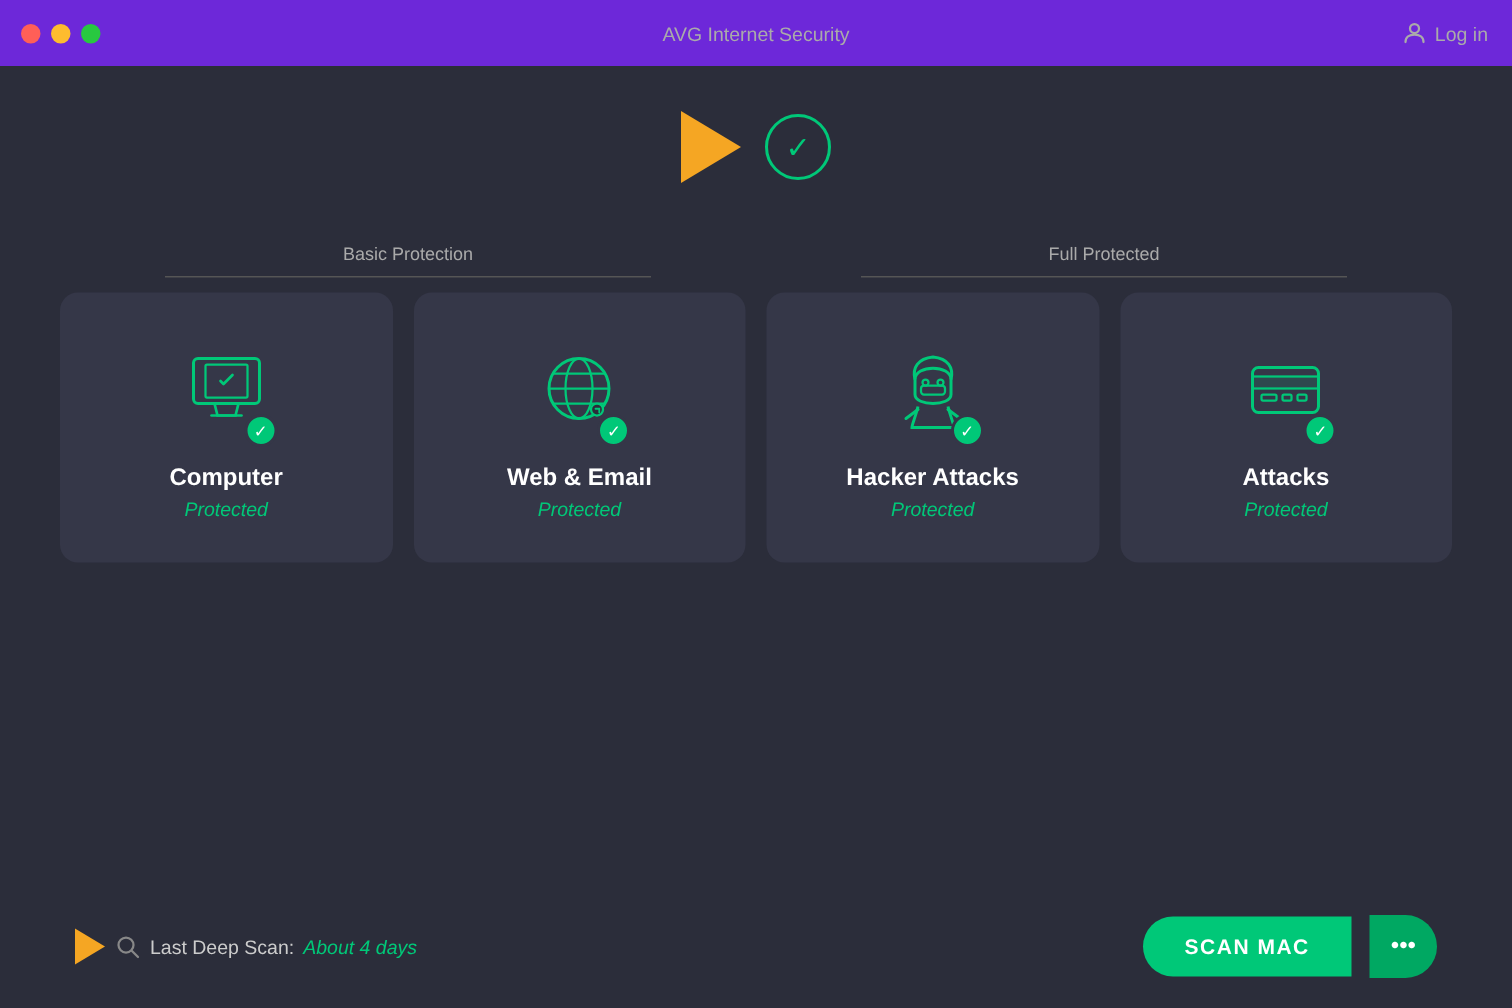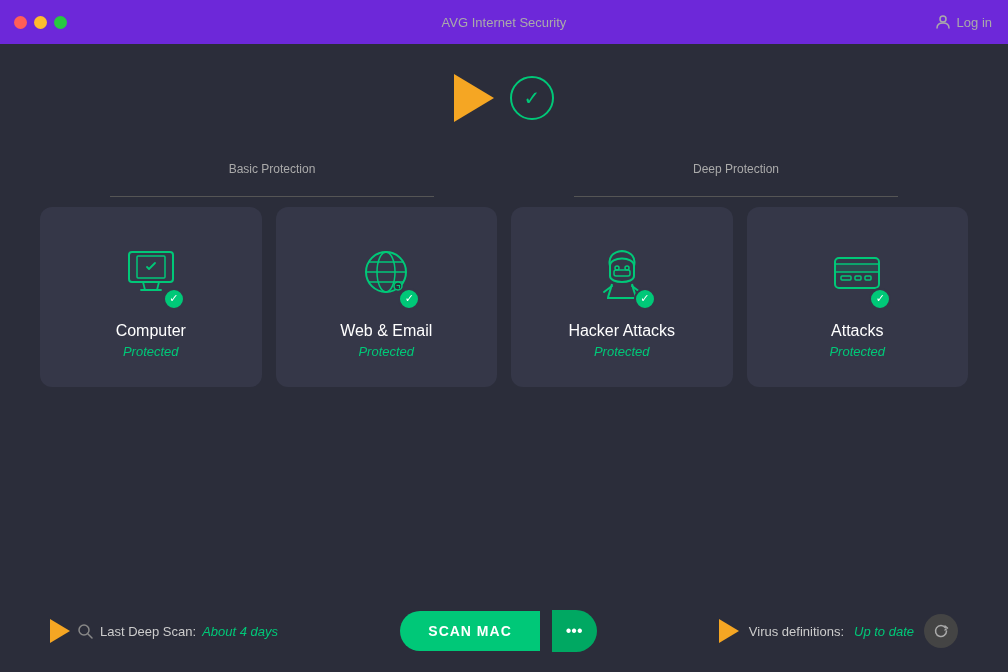--- a/index.html
+++ b/index.html
@@ -114,21 +114,21 @@
     }
     .tier-label-full {
       flex: 0 0 50%;
       display: flex;
       flex-direction: column;
       align-items: center;
     }
     .tier-label-text {
       font-size: 12px;
       color: #aaa;
-      margin-bottom: 20px;
+      margin-bottom: 8px;
     }
     .tier-line {
       width: 70%;
       height: 1px;
       background: #555;
     }
 
     
     .cards-row {
       display: flex;
@@ -166,21 +166,21 @@
       background: #00c878;
       display: flex;
       align-items: center;
       justify-content: center;
       font-size: 11px;
       color: #fff;
       border: 2px solid #353748;
     }
     .card-title {
       font-size: 16px;
-      font-weight: 400;
+      font-weight: 700;
       color: #fff;
       margin-bottom: 4px;
       text-align: right;
     }
     .card-status {
       font-size: 13px;
       color: #00c878;
       text-align: center;
       font-style: italic;
     }
@@ -289,21 +289,21 @@
     </div>
   </div>
 
   <div class="tiers-section">
     <div class="tier-labels">
       <div class="tier-label-basic">
         <span class="tier-label-text">Basic Protection</span>
         <div class="tier-line"></div>
       </div>
       <div class="tier-label-full">
-        <span class="tier-label-text">Deep Protection</span>
+        <span class="tier-label-text">Full Protected</span>
         <div class="tier-line"></div>
       </div>
     </div>
 
     <div class="cards-row">
 
       <div class="card">
         <div class="card-icon-wrap">
           <div class="card-icon">
             <svg viewBox="0 0 60 60" fill="none" xmlns="http://www.w3.org/2000/svg">
@@ -396,26 +396,15 @@
       <span class="highlight-green">About 4 days</span>
     </div>
 
     <div class="scan-group">
       <button class="scan-btn">SCAN MAC</button>
       <button class="scan-more-btn">
         <span>•••</span>
       </button>
     </div>
 
-    <div class="bottom-right">
-      <div class="bottom-arrow-sm"></div>
-      <span>Virus definitions:</span>
-      <span class="highlight-green">Up to date</span>
-      <button class="refresh-btn">
-        <svg width="16" height="16" viewBox="0 0 16 16" fill="none">
-          <path d="M13.5 8a5.5 5.5 0 1 1-1.1-3.3" stroke="#aaa" stroke-width="1.5" stroke-linecap="round"></path>
-          <path d="M12 3 L14.5 5 L12 7" stroke="#aaa" stroke-width="1.5" stroke-linecap="round" stroke-linejoin="round"></path>
-        </svg>
-      </button>
-    </div>
   </div>
 
 </div>
 
 </body></html>

